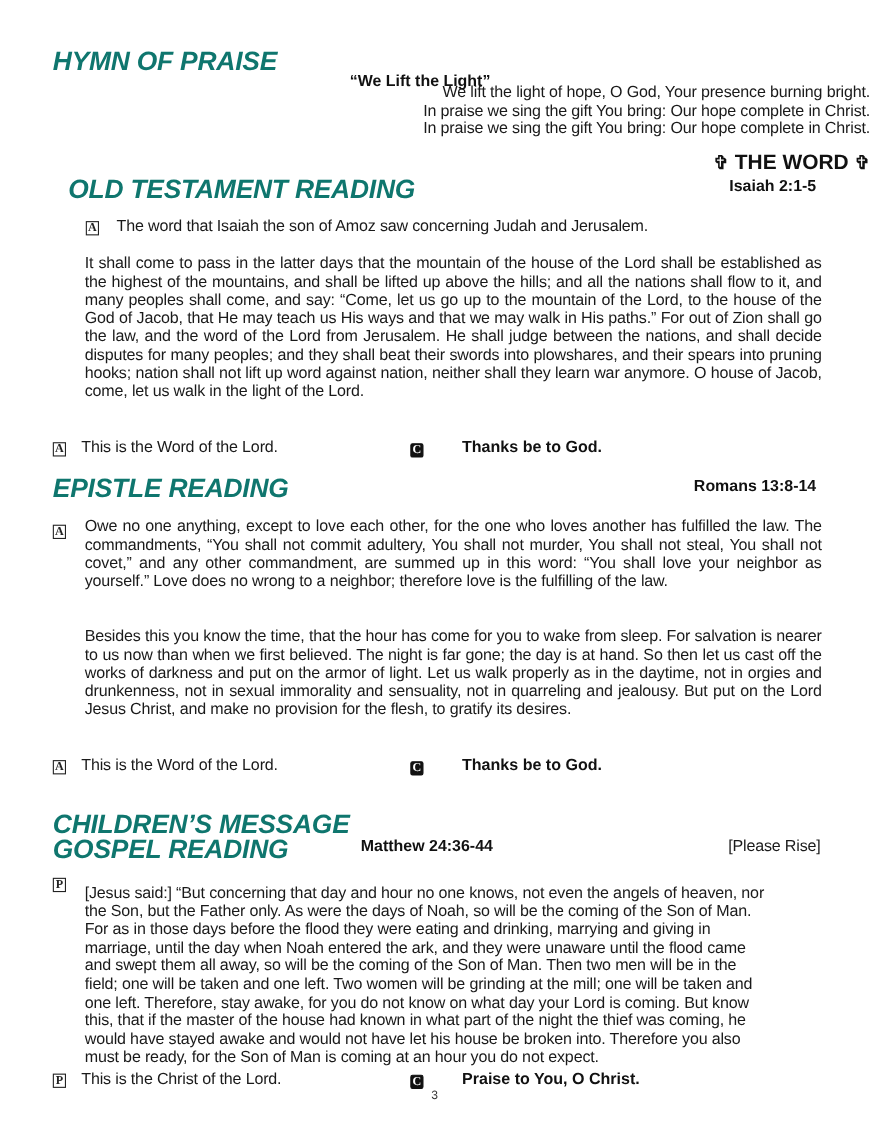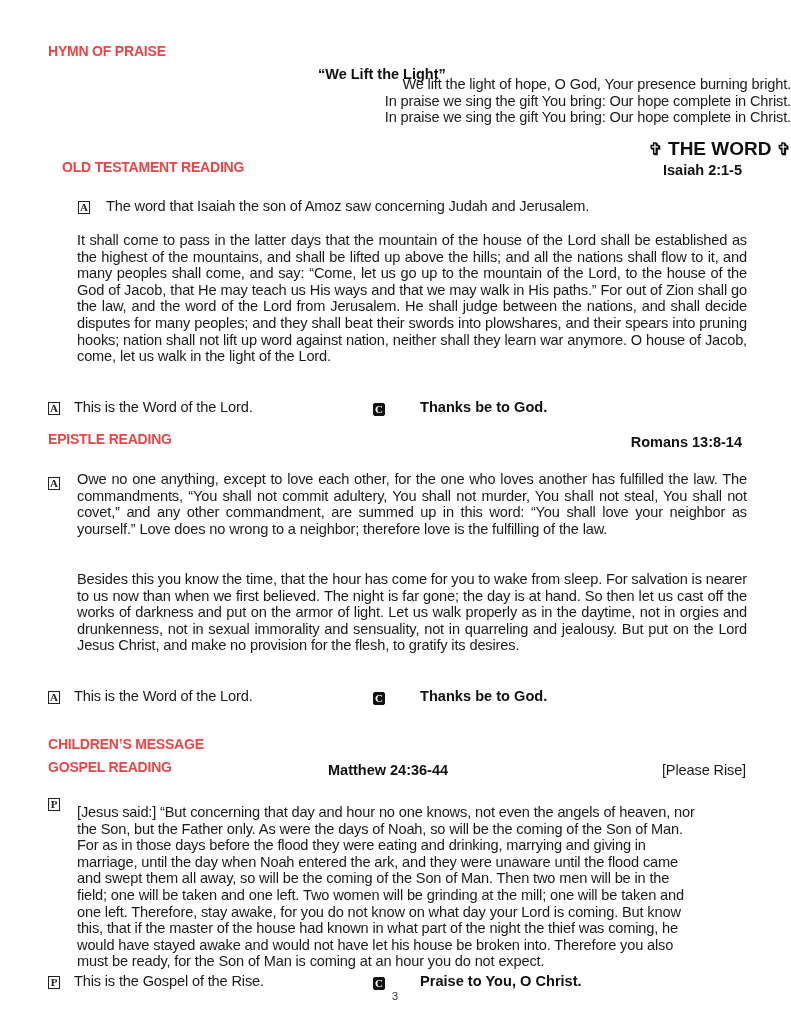--- a/index.html
+++ b/index.html
@@ -1,20 +1,20 @@
 <!DOCTYPE html>
 <html><head>
 <meta charset="utf-8">
 <style>
   html, body { margin: 0; padding: 0; background: #ffffff; }
   body { width: 791px; height: 1024px; position: relative; overflow: hidden;
          font-family: "Liberation Sans", sans-serif; color: #111; }
   .page { position: absolute; left: 0; top: 0; width: 791px; height: 1024px; }
   .abs { position: absolute; white-space: nowrap; }
-  .h { font-weight: bold; font-size: 14px; letter-spacing: -0.2px; color: #ef4444; }
+  .h { font-weight: bold; font-size: 24px; letter-spacing: -0.2px; color: #0f766e; font-style: italic; }
   .ref { font-weight: bold; font-size: 14.5px; color: #111; }
   .body { font-size: 14.6px; line-height: 16.6px; color: #1a1a1a; letter-spacing: -0.15px; }
   .just { text-align: justify; text-align-last: left; white-space: normal; }
   .center { text-align: right; }
   .badge { display: inline-block; width: 12px; height: 13px; box-sizing: border-box;
            font-family: "Liberation Serif", serif; font-weight: bold; font-size: 11px;
            line-height: 11px; text-align: center; }
   .badge.outline { border: 1px solid #222; color: #222; background: #fff; }
   .badge.filled { background: #111; color: #fff; border-radius: 2px; border: 1px solid #111; }
   .resp { font-weight: bold; font-size: 14.6px; }
@@ -95,21 +95,21 @@
     <div>and swept them all away, so will be the coming of the Son of Man. Then two men will be in the</div>
     <div>field; one will be taken and one left. Two women will be grinding at the mill; one will be taken and</div>
     <div>one left. Therefore, stay awake, for you do not know on what day your Lord is coming. But know</div>
     <div>this, that if the master of the house had known in what part of the night the thief was coming, he</div>
     <div>would have stayed awake and would not have let his house be broken into. Therefore you also</div>
     <div>must be ready, for the Son of Man is coming at an hour you do not expect.</div>
   </div>
 
   <div class="abs body" style="left:48px; top:973px;">
     <span class="badge outline">P</span>
-    <span style="margin-left:10px;">This is the Gospel of the Rise.</span>
+    <span style="margin-left:10px;">This is the Christ of the Lord.</span>
   </div>
   <div class="abs" style="left:373px; top:973px;">
     <span class="badge filled">C</span>
   </div>
   <div class="abs resp" style="left:420px; top:973px;">Praise to You, O Christ.</div>
 
   <div class="abs" style="left:392px; top:990px; font-size:11px; color:#333;">3</div>
 </div>
 
 </body></html>

